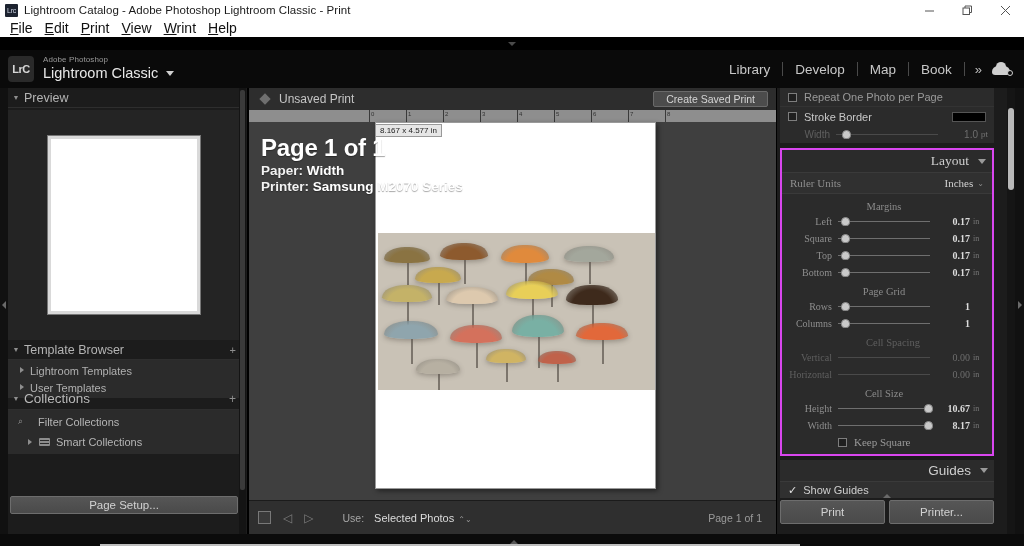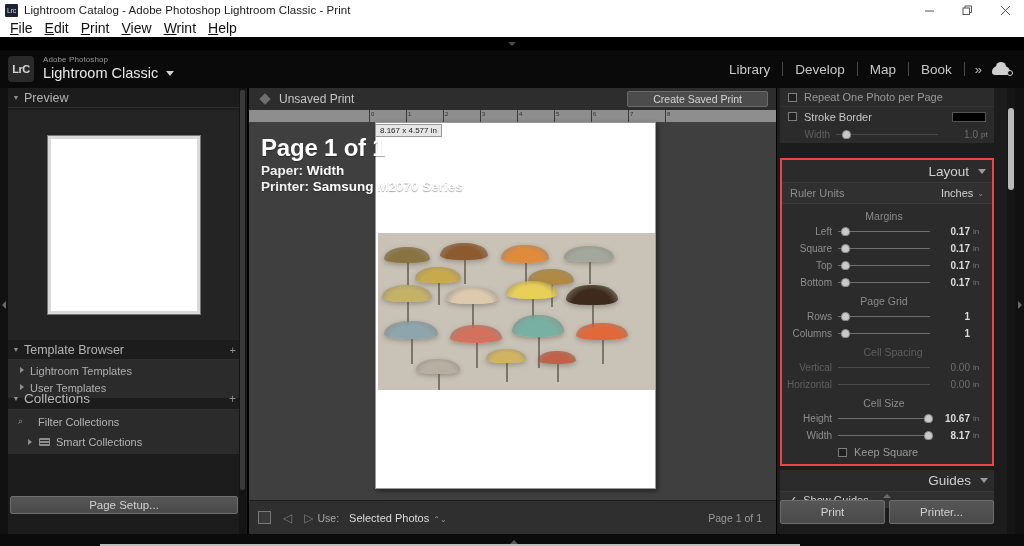--- a/index.html
+++ b/index.html
@@ -199,21 +199,21 @@
   .filmstriphdr {
     position: absolute; left: 0; top: 0; width: 527px; height: 22px;
     background: #2d2d2d; display: flex; align-items: center;
   }
   .fs-diamond {
     width: 8px; height: 8px; margin-left: 12px; background: #6f6f6f;
     transform: rotate(45deg);
   }
   .fs-title { margin-left: 10px; font-size: 12px; color: #c5c5c5; }
   .csp-btn {
-    position: absolute; right: 8px; top: 3px; height: 16px; padding: 0 25px;
+    position: absolute; right: 8px; top: 3px; height: 16px; padding: 0 12px;
     background: #4c4c4c; border: 1px solid #6a6a6a; border-radius: 2px;
     color: #d5d5d5; font-size: 10.5px; line-height: 14px;
   }
   .ruler {
     position: absolute; left: 0; top: 22px; width: 527px; height: 12px;
     background: #8e8e8e;
   }
   .ruler .seg {
     position: absolute; top: 0; height: 12px; border-left: 1px solid #3a3a3a;
     font-size: 6px; color: #333; padding-left: 1px; line-height: 8px; overflow: hidden;
@@ -253,21 +253,21 @@
   .pagefoot {
     position: absolute; left: 0; bottom: 0; width: 527px; height: 34px;
     background: #2f2f2f; border-top: 1px solid #1b1b1b;
     display: flex; align-items: center;
   }
   .tb-sq {
     width: 13px; height: 13px; margin-left: 9px;
     border: 1px solid #787878; background: #3a3a3a;
   }
   .navarrow { margin-left: 12px; color: #7d7d7d; font-size: 12px; }
-  .use-lbl { margin-left: 4px; font-size: 10.5px; color: #a6a6a6; }
+  .use-lbl { margin-left: 29px; font-size: 10.5px; color: #a6a6a6; }
   .use-val { margin-left: 10px; font-size: 11px; color: #dcdcdc; }
   .use-val .cc { color: #9a9a9a; font-size: 8px; margin-left: 4px; }
   .pageof { margin-left: auto; margin-right: 14px; font-size: 10.5px; color: #9b9b9b; }
 
   
   .rightpanel {
     position: absolute; left: 777px; top: 0; width: 247px; height: 446px;
     background: #1c1c1c;
   }
   .rp-edge {
@@ -316,23 +316,24 @@
     border: 1px solid #8a8a8a;
   }
   .valnum { width: 34px; text-align: right; font-size: 10px; color: #dcdcdc; font-weight: bold; }
   .valunit { width: 16px; font-size: 8px; color: #777; padding-left: 3px; }
   .dim .valnum { color: #6e6e6e; font-weight: normal; }
   .dim .lbl { color: #5f5f5f; }
   .dim .track { background: #4a4a4a; }
 
   
   .layoutpanel {
-    margin-top: 15px;
-    border: 2px solid #ef4444;
+    margin-top: 5px;
+    border: 2px solid #d946ef;
     background: #2b2b2b;
+    font-family: Liberation Serif, serif;
   }
   .lp-head {
     height: 23px; background: #2b2b2b; display: flex; align-items: center;
     justify-content: flex-end; padding-right: 6px; border-bottom: 1px solid #3a3a3a;
   }
   .lp-head .t { font-size: 13.5px; color: #cfcfcf; }
   .lp-head .tw {
     margin-left: 9px; width: 0; height: 0;
     border-left: 4px solid transparent; border-right: 4px solid transparent;
     border-top: 5px solid #9a9a9a;

